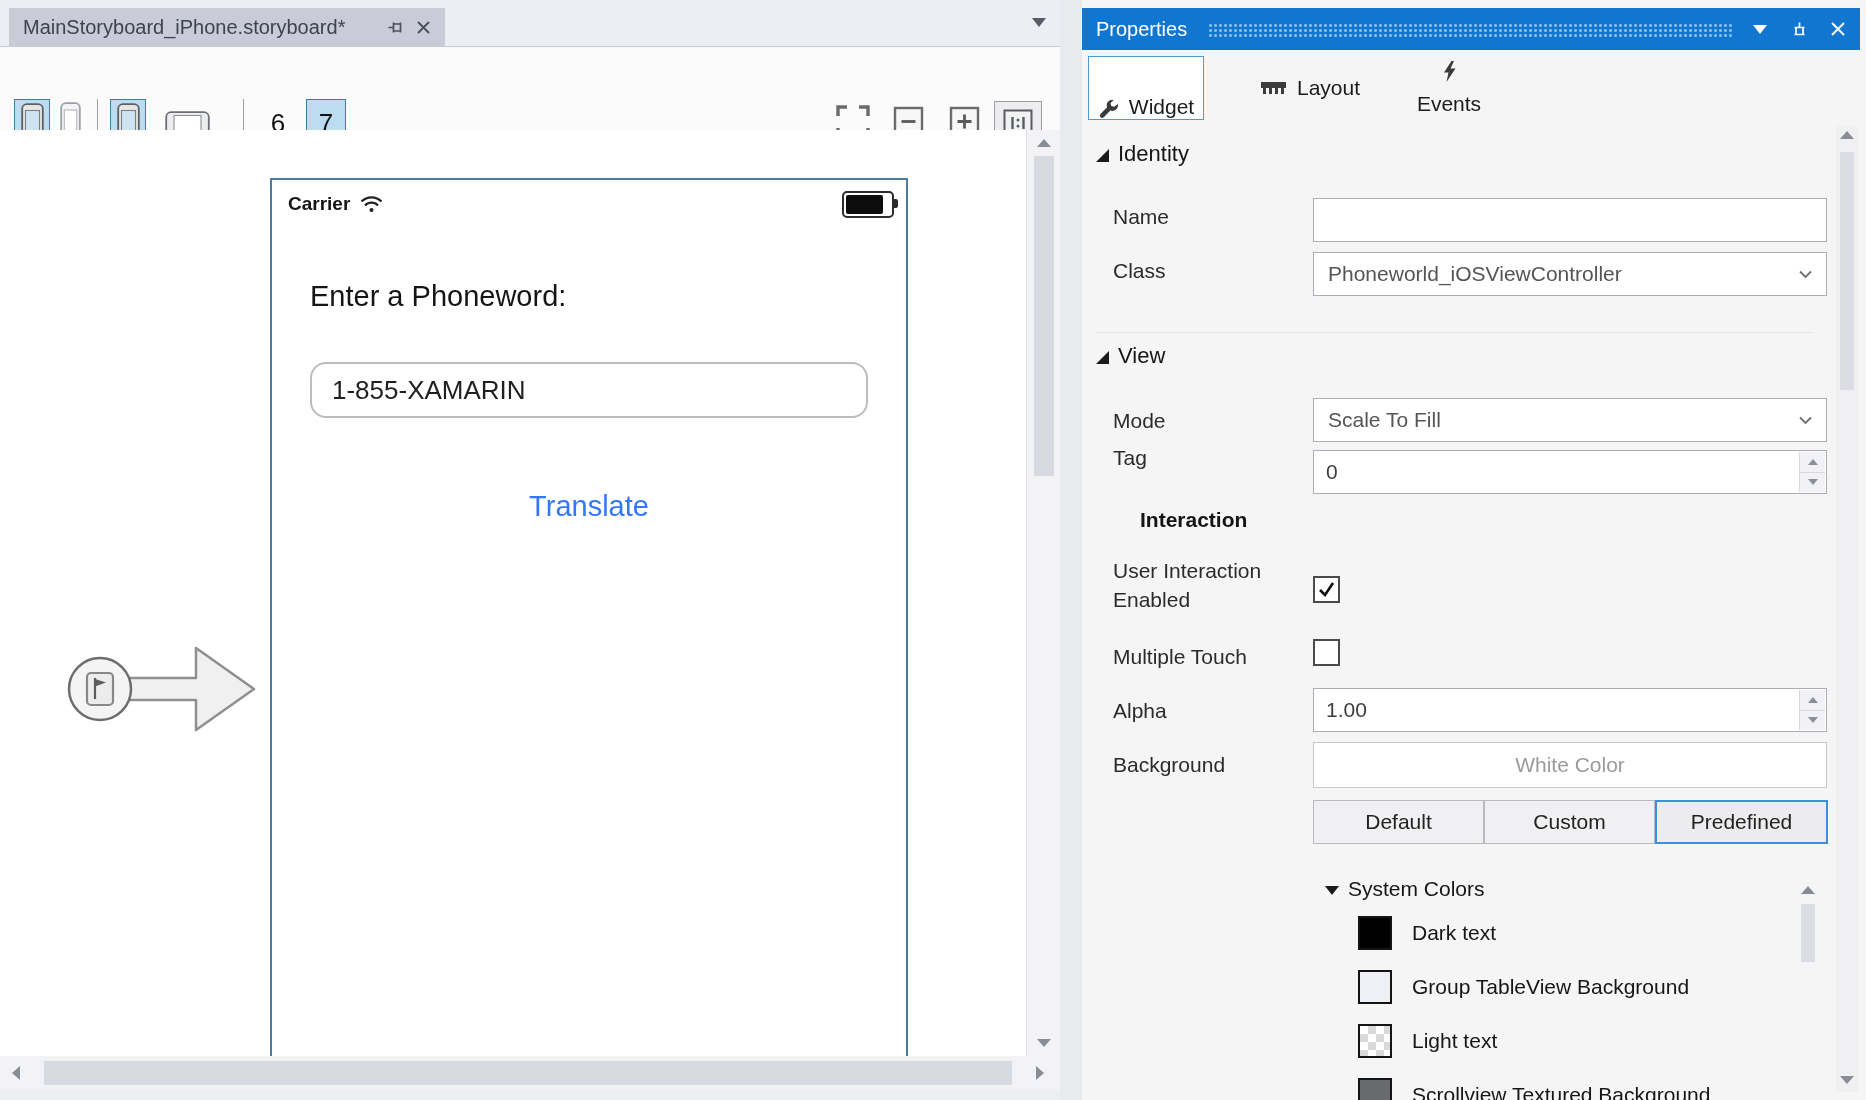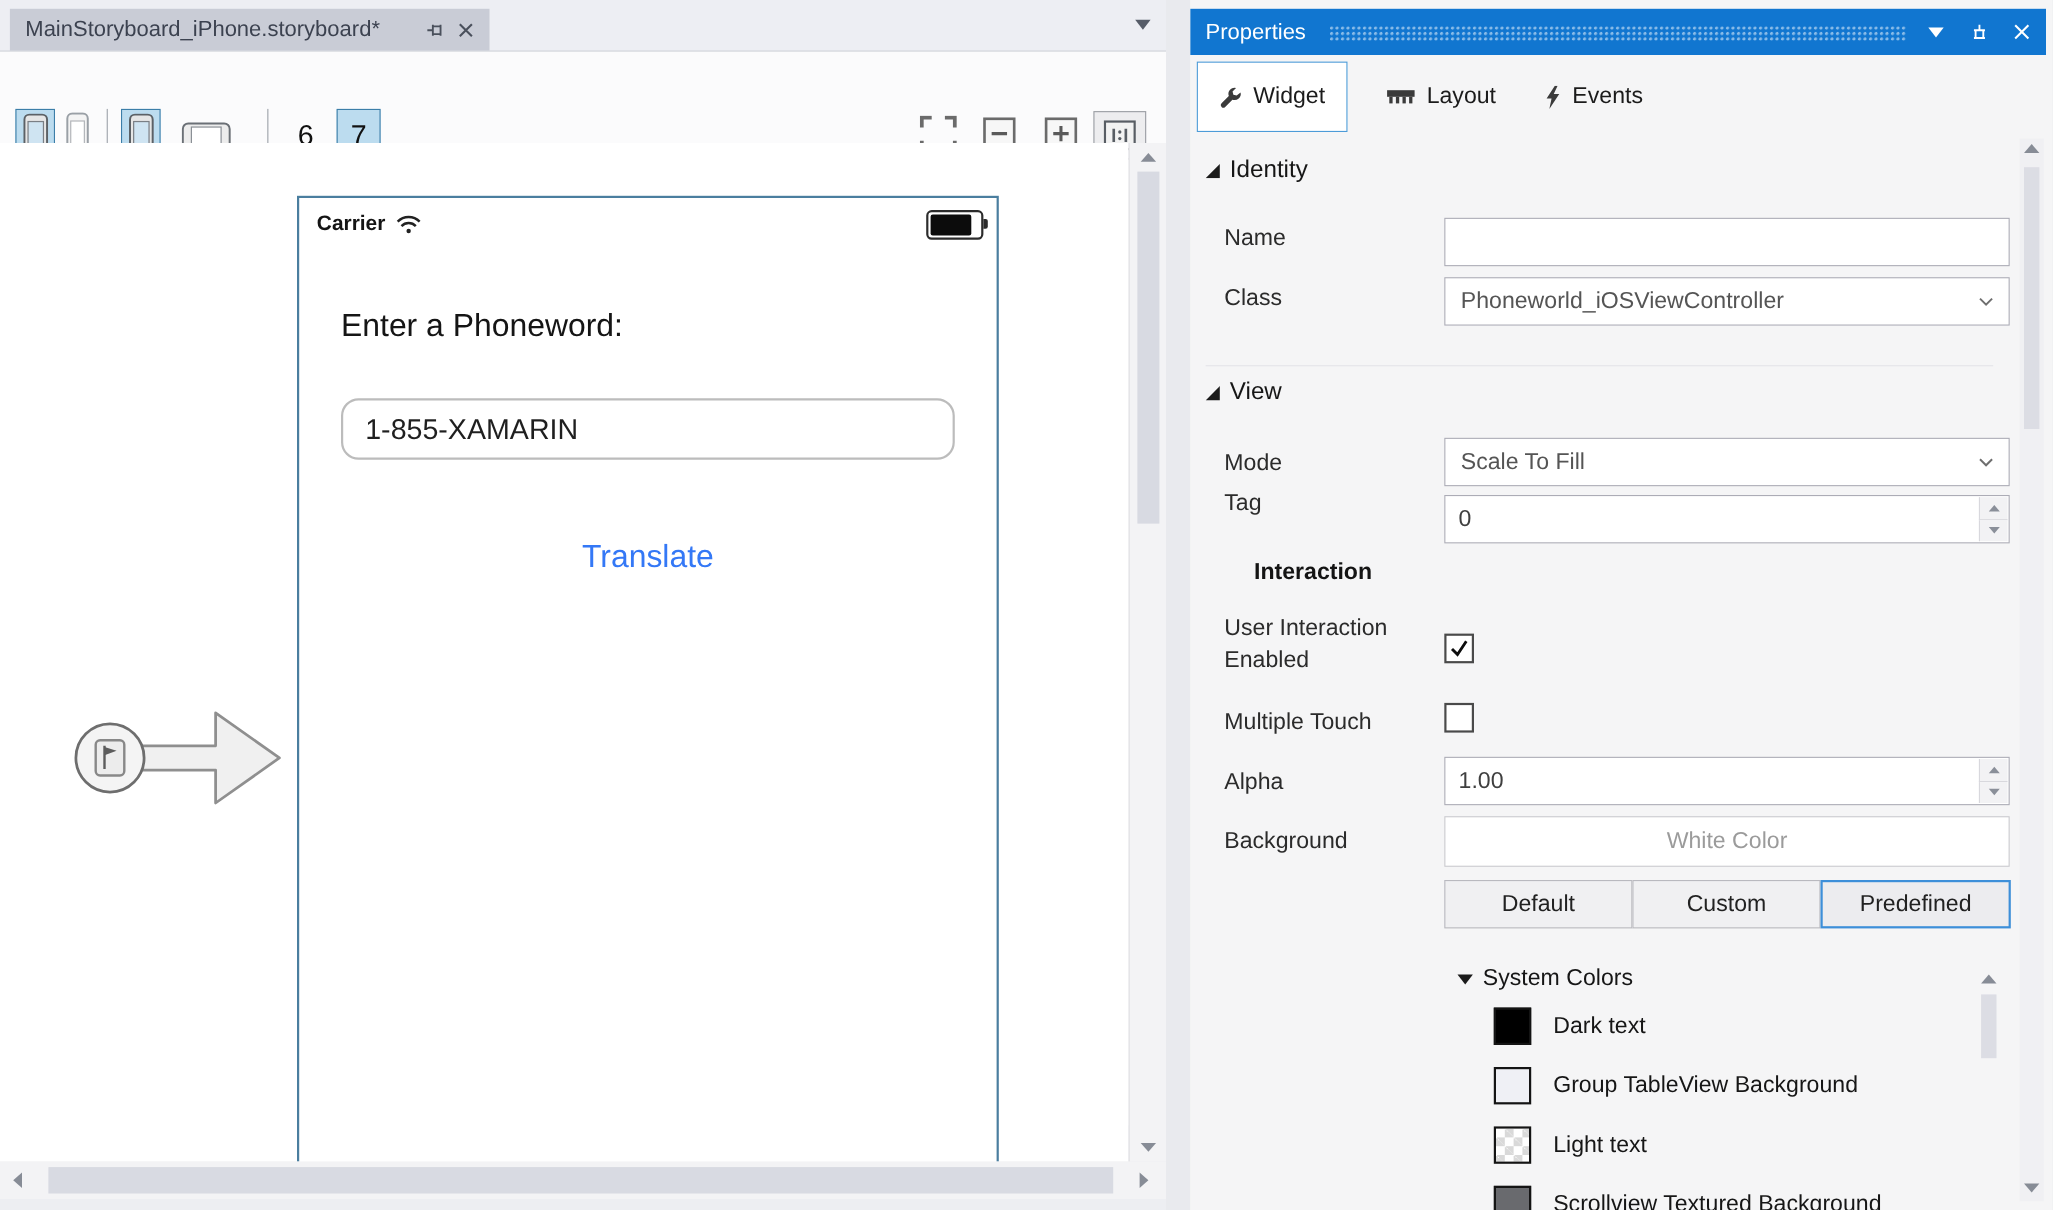--- a/index.html
+++ b/index.html
@@ -260,37 +260,37 @@
           </g>
         </svg>
       </span>
       <span class="icon-btn x">
         <svg width="16" height="16" viewBox="0 0 16 16" stroke="#ffffff" stroke-width="1.9">
           <path d="M2 2 L14 14 M14 2 L2 14"></path>
         </svg>
       </span>
     </div>
 
-    <div class="ptab sel" style="left:6px;width:137px;">
+    <div class="ptab sel" style="left:6px;width:116px;align-items:flex-end;">
       <svg width="21" height="21" viewBox="0 0 21 21">
         <path d="M19.8 6 a5.6 5.6 0 0 1-7.4 6.6 L5.8 19.2 a2.3 2.3 0 0 1-3.3-3.3 L9.1 9.3 A5.6 5.6 0 0 1 15.7 1.9 l-3.2 3.2 .75 3 3 .75 z" fill="#3b3b3b"></path>
       </svg>
       <span>Widget</span>
     </div>
     <div class="ptab" style="left:160px;width:136px;">
       <svg width="27" height="15" viewBox="0 0 27 15">
         <rect x="1" y="1" width="25" height="6" fill="#3b3b3b"></rect>
         <rect x="3" y="7" width="3" height="6" fill="#3b3b3b"></rect>
         <rect x="9" y="7" width="3" height="6" fill="#3b3b3b"></rect>
         <rect x="15" y="7" width="3" height="6" fill="#3b3b3b"></rect>
         <rect x="21" y="7" width="3" height="6" fill="#3b3b3b"></rect>
       </svg>
       <span>Layout</span>
     </div>
-    <div class="ptab" style="left:304px;width:126px;">
+    <div class="ptab" style="left:304px;width:126px;flex-direction:column;">
       <svg width="15" height="21" viewBox="0 0 15 21">
         <polygon points="9.5,0 2,11.5 6.5,11.5 4.5,21 13.5,7.5 8.5,7.5 12,0" fill="#3b3b3b"></polygon>
       </svg>
       <span>Events</span>
     </div>
 
     <svg class="expander" style="left:14px;top:149px;" viewBox="0 0 13 13">
       <polygon points="13,0 13,13 0,13" fill="#1b1b1b"></polygon>
     </svg>
     <div class="hdr" style="left:36px;top:141px;">Identity</div>

